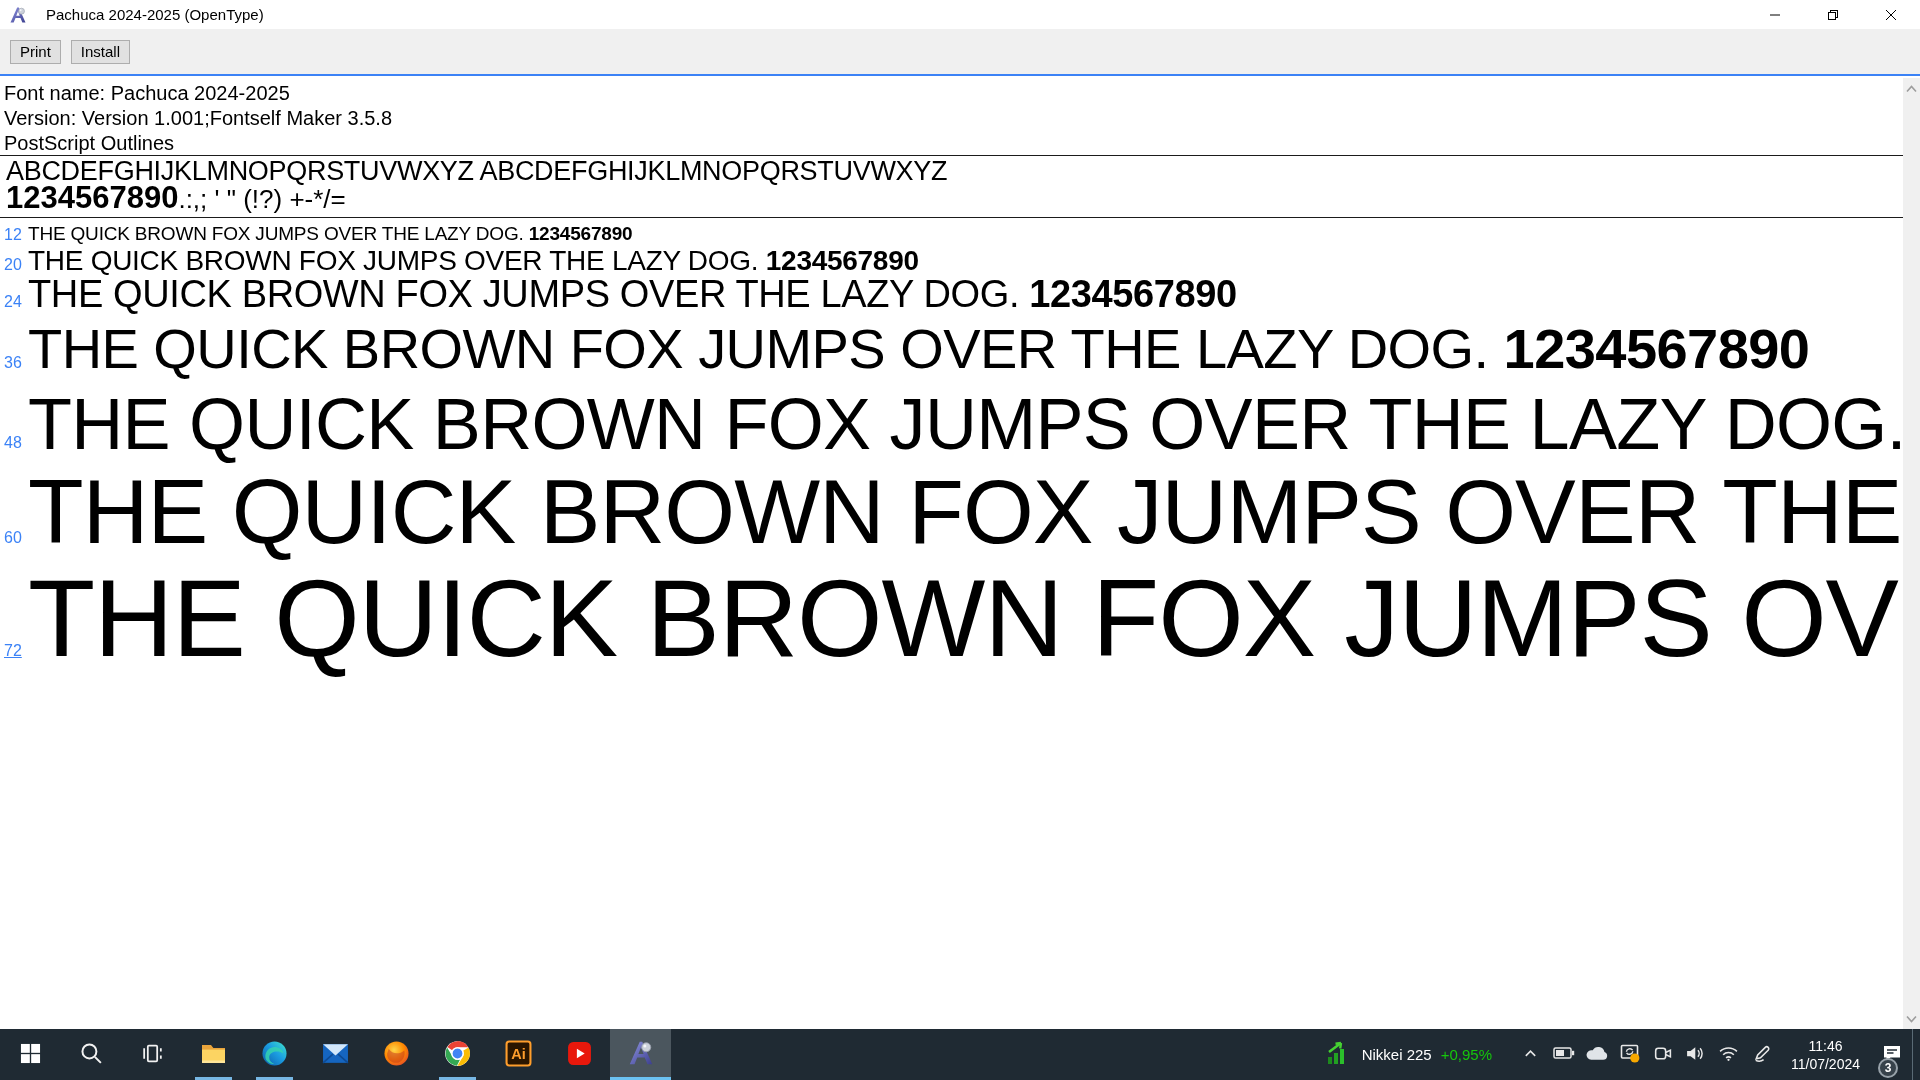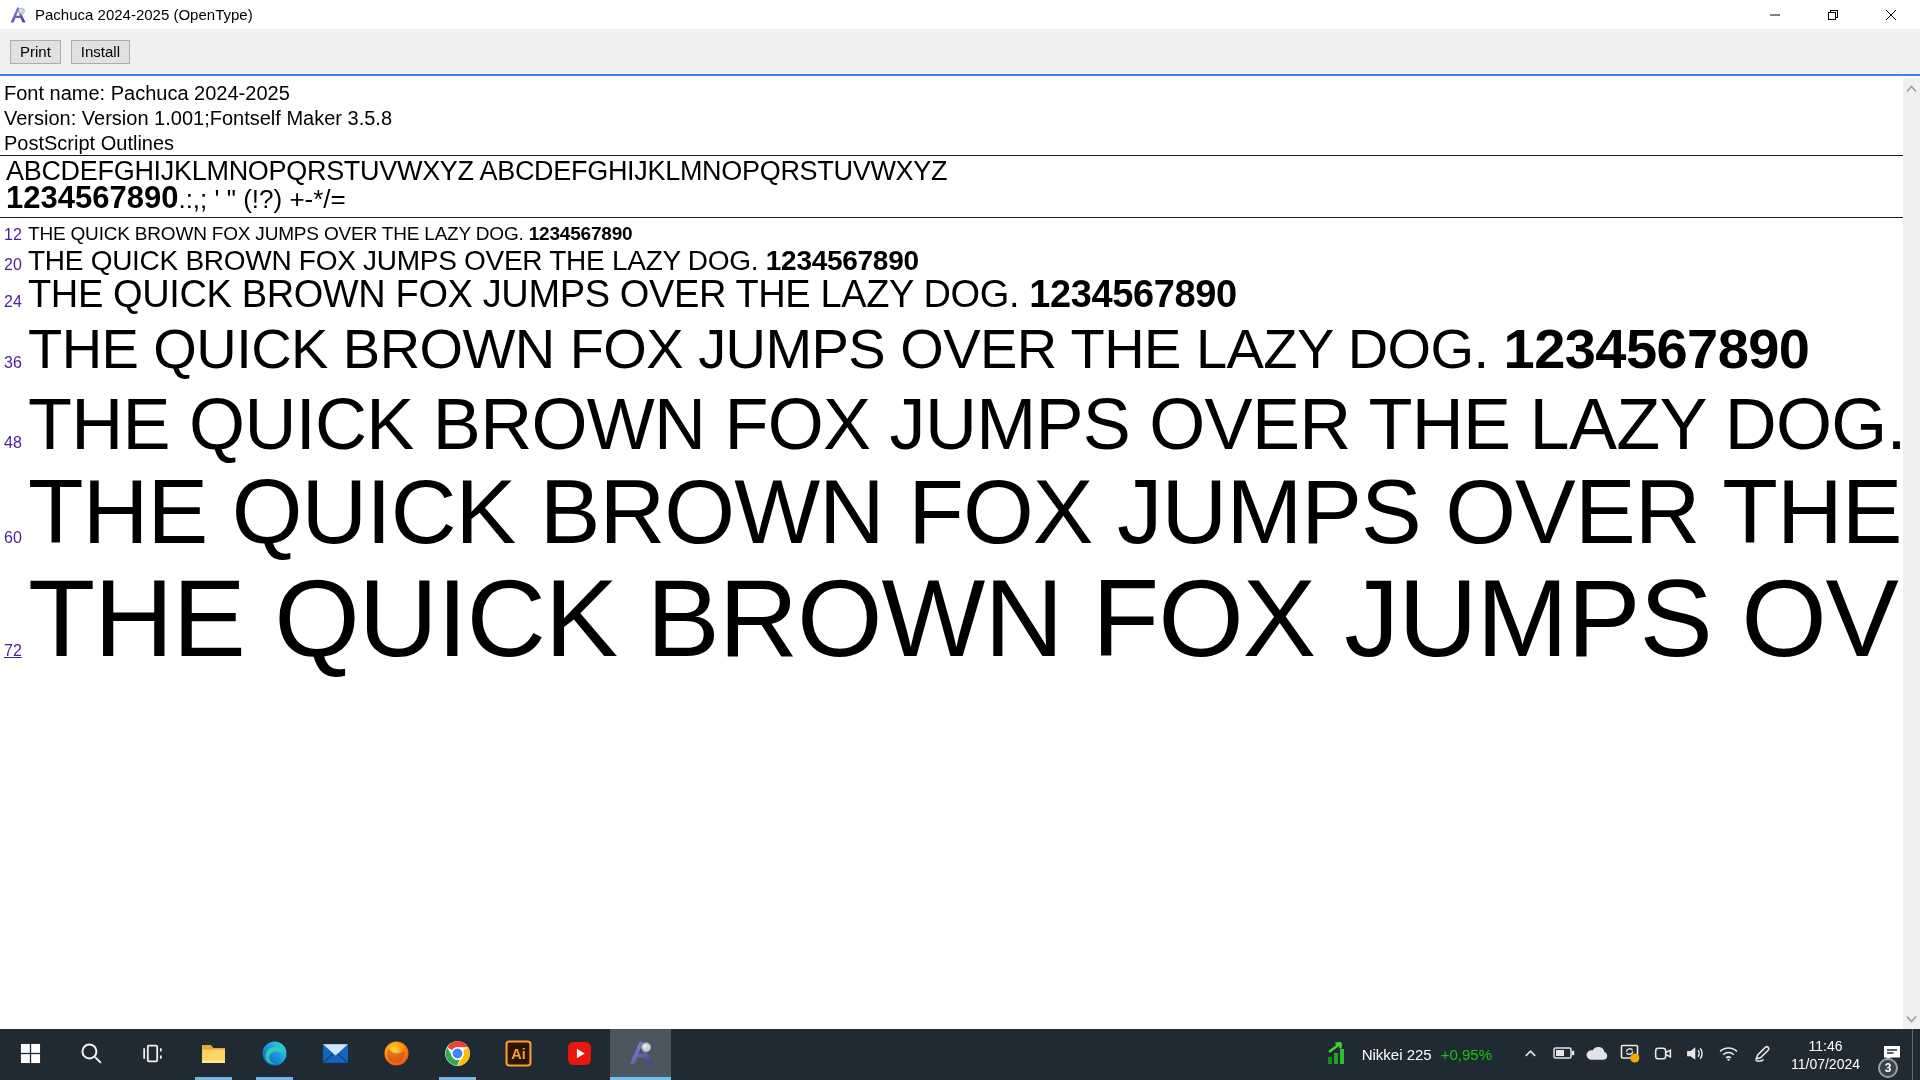--- a/index.html
+++ b/index.html
@@ -3,39 +3,39 @@
 <meta charset="utf-8">
 <style>
   html,body{margin:0;padding:0;background:#000;}
   .screen{position:relative;width:1920px;height:1080px;overflow:hidden;background:#fff;
           font-family:"Liberation Sans",sans-serif;}
   
   .window{position:absolute;left:0;top:0;width:1920px;height:1029px;background:#fff;}
   .titlebar{position:absolute;left:0;top:0;width:1920px;height:29px;background:#fff;
             display:flex;align-items:center;}
   .app-icon{width:20px;height:20px;margin-left:8px;display:inline-flex;}
-  .title{margin-left:7px;font-size:15px;color:#000;}
+  .title{margin-left:18px;font-size:15px;color:#000;}
   .win-controls{position:absolute;right:0;top:0;height:29px;display:flex;}
   .wc{width:58px;height:29px;border:none;background:#fff;display:flex;align-items:center;
       justify-content:center;padding:0;}
   .toolbar{position:absolute;left:0;top:29px;width:1920px;height:45px;background:#f0f0f0;
            border-bottom:8px solid #3b82f6;display:flex;align-items:center;}
   .tbtn{margin-left:10px;height:24px;min-width:46px;padding:0 9px;background:#e1e1e1;
         border:1px solid #adadad;font-size:15px;font-family:"Liberation Sans",sans-serif;color:#000;}
   .tbtn:first-child{margin-left:10px;}
   .content{position:absolute;left:0;top:76px;width:1920px;height:953px;background:#fff;overflow:hidden;}
   .info-line{position:absolute;left:4px;font-size:20px;color:#000;white-space:nowrap;}
   .hline{position:absolute;left:0;width:1903px;border-top:1px solid #1b1b1b;height:0;}
   .charset-letters{position:absolute;left:6px;top:82px;font-size:27px;letter-spacing:-0.3px;
                    color:#000;white-space:nowrap;line-height:1;}
   .charset-symbols{position:absolute;left:6px;top:106px;color:#000;white-space:nowrap;line-height:1;}
   .cs-digits{font-size:31px;font-weight:700;}
   .cs-rest{font-size:26px;}
   .prow{position:absolute;left:0;right:0;line-height:1;white-space:nowrap;color:#000;}
-  .plabel{position:absolute;left:4px;font-size:16px;color:#4c1d95;}
+  .plabel{position:absolute;left:4px;font-size:16px;color:#3b82f6;}
   .ptext{display:inline-block;margin-left:28px;letter-spacing:-0.01em;}
   .ptext b{font-weight:700;}
   .r12{top:148px;font-size:19px;} .r12 .plabel{top:3px;}
   .r18{top:171px;font-size:28px;} .r18 .plabel{top:10px;}
   .r24{top:199px;font-size:38px;} .r24 .plabel{top:19px;}
   .r36{top:245px;font-size:56px;} .r36 .plabel{top:34px;}
   .r48{top:312px;font-size:72px;} .r48 .plabel{top:47px;}
   .r60{top:390px;font-size:91px;} .r60 .plabel{top:64px;}
   .r72{top:487px;font-size:110px;} .r72 .plabel{top:80px;text-decoration:underline;}
   .scrollbar{position:absolute;right:0;top:78px;width:17px;height:951px;background:#f0f0f0;}

